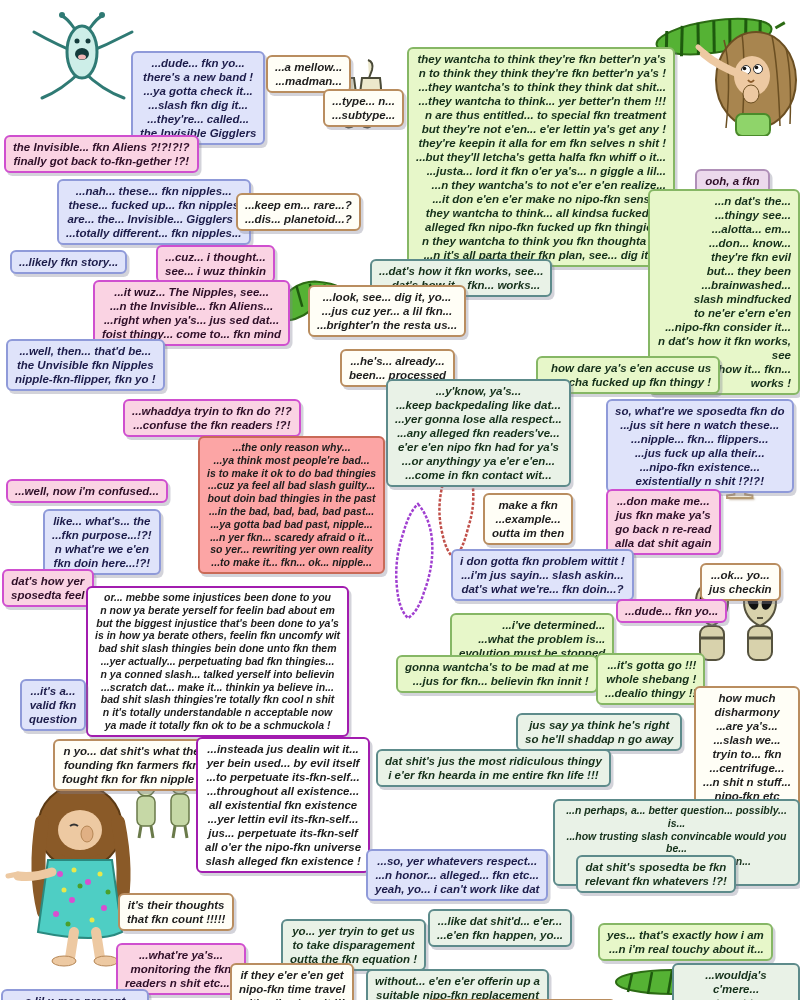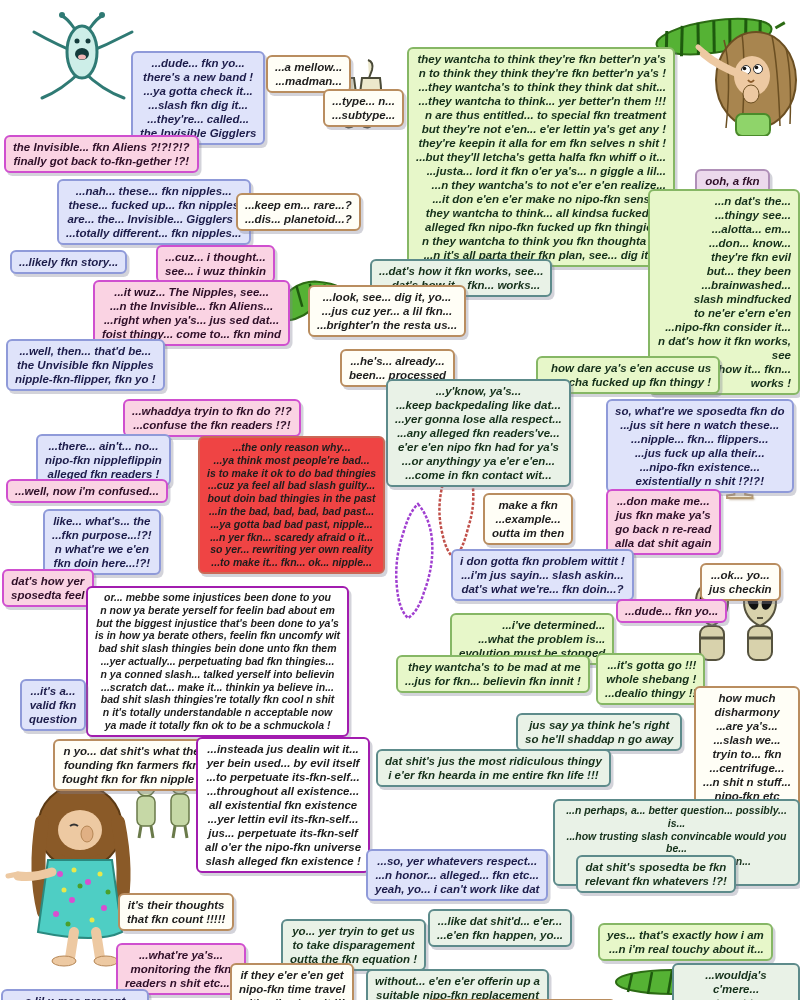--- a/index.html
+++ b/index.html
@@ -7,21 +7,21 @@
           font-family:"Liberation Sans",sans-serif;}
   .bubble{position:absolute;font-style:italic;font-weight:600;font-size:11.5px;line-height:1.22;
           text-align:center;padding:3px 7px;border-radius:6px;white-space:pre-line;
           box-shadow:2.5px 3px 0 rgba(130,130,150,.35);z-index:5;color:#111;margin-top:43px;}
   .blue {background:#dfe3fa;border:2px solid #8f9ad9;color:#1c1c4a;}
   .pink {background:#fad3e3;border:2px solid #cf4fcf;color:#2e0f28;}
   .lav  {background:#ecd9ec;border:2px solid #b090b8;color:#2e0f28;}
   .green{background:#e7f7c9;border:2px solid #86b765;color:#15301a;text-align:right;}
   .mint {background:#e9f2e7;border:2px solid #5d8b8b;color:#15301a;}
   .tan  {background:#fffef6;border:2px solid #b98d5f;color:#1d1d1d;}
-  .redl {background:#ef4444;border:2px solid #c96a57;color:#1d1d1d;}
+  .redl {background:#fca5a5;border:2px solid #c96a57;color:#1d1d1d;}
   .purl {background:#ffffff;border:2px solid #a21caf;color:#1d1d1d;}
   .small{font-size:10.5px;}
   .illus{position:absolute;z-index:2;}
   #letterY{position:absolute;left:714px;top:440px;z-index:2;font-family:"Liberation Serif",serif;
            font-size:70px;font-weight:bold;color:#efe8d8;-webkit-text-stroke:2px #b59a72;
            text-shadow:2px 2px 2px rgba(150,120,80,.5);line-height:1;}
 </style>
 </head>
 <body>
 
@@ -259,23 +259,20 @@
 ...or anythingy ya e'er e'en...
 ...come in fkn contact wit...</div>
   <div class="bubble pink" style="left:123px;top:356px">...whaddya tryin to fkn do ?!?
 ...confuse the fkn readers !?!</div>
   <div class="bubble blue" style="left:606px;top:356px">so, what're we sposedta fkn do
 ...jus sit here n watch these...
 ...nipple... fkn... flippers...
 ...jus fuck up alla their...
 ...nipo-fkn existence...
 existentially n shit !?!?!</div>
-  <div class="bubble blue" style="left:36px;top:391px">...there... ain't... no...
-nipo-fkn nippleflippin
-alleged fkn readers !</div>
   <div class="bubble redl small" style="left:198px;top:393px">...the only reason why...
 ...ya think most people're bad...
 is to make it ok to do bad thingies
 ...cuz ya feel all bad slash guilty...
 bout doin bad thingies in the past
 ...in the bad, bad, bad, bad past...
 ...ya gotta bad bad past, nipple...
 ...n yer fkn... scaredy afraid o it...
 so yer... rewriting yer own reality
 ...to make it... fkn... ok... nipple...</div>
@@ -306,21 +303,21 @@
 ...yer actually... perpetuating bad fkn thingies...
 n ya conned slash... talked yerself into believin
 ...scratch dat... make it... thinkin ya believe in...
 bad shit slash thingies're totally fkn cool n shit
 n it's totally understandable n acceptable now
 ya made it totally fkn ok to be a schmuckola !</div>
   <div class="bubble pink" style="left:616px;top:556px">...dude... fkn yo...</div>
   <div class="bubble green" style="left:450px;top:570px">...i've determined...
 ...what the problem is...
 evolution must be stopped</div>
-  <div class="bubble green" style="left:396px;top:612px">they wantcha's to be mad at me
+  <div class="bubble green" style="left:396px;top:612px">gonna wantcha's to be mad at me
 ...jus for fkn... believin fkn innit !</div>
   <div class="bubble green" style="left:596px;top:610px">...it's gotta go !!!
 whole shebang !
 ...dealio thingy !!</div>
   <div class="bubble blue" style="left:20px;top:636px">...it's a...
 valid fkn
 question</div>
   <div class="bubble tan" style="left:694px;top:643px">how much
 disharmony
 ...are ya's...

